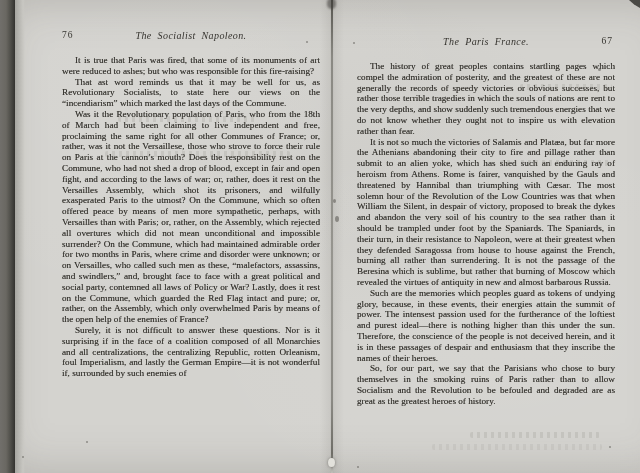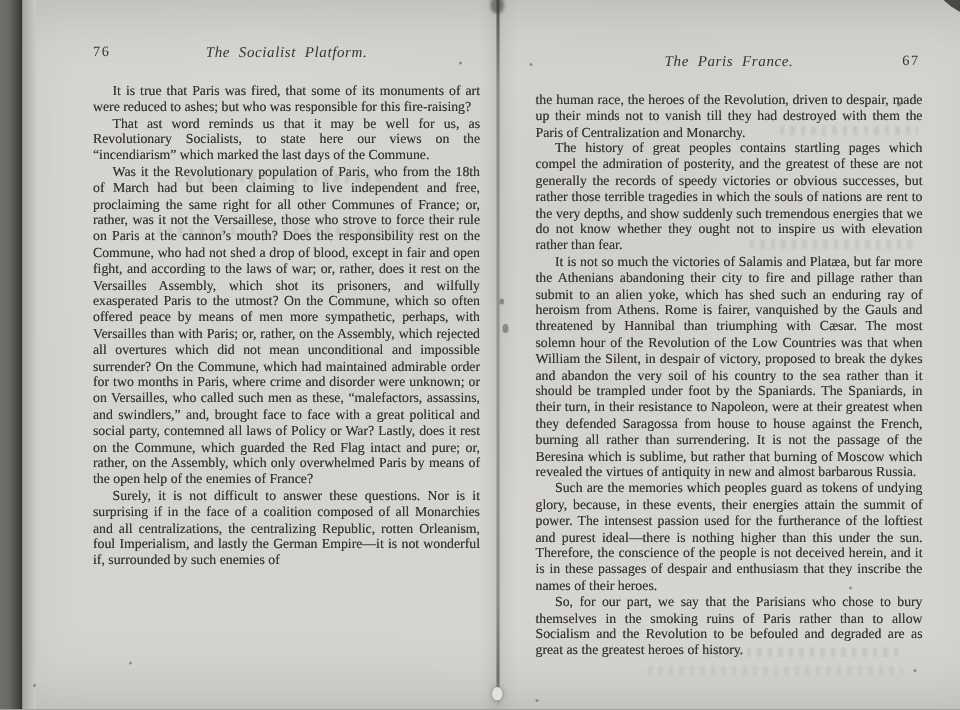--- a/index.html
+++ b/index.html
@@ -59,37 +59,36 @@
   <div class="edge-highlight"></div>
   <div class="gutter-shade"></div>
   <div class="gutter-line"></div>
   <div class="gutter-top-blot"></div>
   <div class="gutter-bottom-spot"></div>
   <div class="corner-mark"></div>
 
   <div class="page page-left">
     <div class="page-header">
       <span class="page-num left">76</span>
-      <div class="running-title">The Socialist Platform.</div>
+      <div class="running-title">The Socialist Napoleon.</div>
     </div>
     <div class="page-body">
         <p class="indent">It is true that Paris was fired, that some of its monuments of art were reduced to ashes; but who was responsible for this fire-raising?</p>
         <p class="indent">That ast word reminds us that it may be well for us, as Revolutionary Socialists, to state here our views on the “incendiarism” which marked the last days of the Commune.</p>
         <p class="indent">Was it the Revolutionary population of Paris, who from the 18th of March had but been claiming to live independent and free, proclaiming the same right for all other Communes of France; or, rather, was it not the Versaillese, those who strove to force their rule on Paris at the cannon’s mouth?  Does the responsibility rest on the Commune, who had not shed a drop of blood, except in fair and open fight, and according to the laws of war; or, rather, does it rest on the Versailles Assembly, which shot its prisoners, and wilfully exasperated Paris to the utmost?  On the Commune, which so often offered peace by means of men more sympathetic, perhaps, with Versailles than with Paris; or, rather, on the Assembly, which rejected all overtures which did not mean unconditional and impossible surrender?  On the Commune, which had maintained admirable order for two months in Paris, where crime and disorder were unknown; or on Versailles, who called such men as these, “malefactors, assassins, and swindlers,” and, brought face to face with a great political and social party, contemned all laws of Policy or War?  Lastly, does it rest on the Commune, which guarded the Red Flag intact and pure; or, rather, on the Assembly, which only overwhelmed Paris by means of the open help of the enemies of France?</p>
         <p class="indent">Surely, it is not difficult to answer these questions.  Nor is it surprising if in the face of a coalition composed of all Monarchies and all centralizations, the centralizing Republic, rotten Orleanism, foul Imperialism, and lastly the German Empire—it is not wonderful if, surrounded by such enemies of</p>
       </div>
   </div>
 
   <div class="page page-right">
     <div class="page-header">
       <div class="running-title">The Paris France.</div>
       <span class="page-num right">67</span>
     </div>
     <div class="page-body">
-        <p class="">the human race, the heroes of the Revolution, driven to despair, made up their minds not to vanish till they had destroyed with them the Paris of Centralization and Monarchy.</p>
         <p class="indent">The history of great peoples contains startling pages which compel the admiration of posterity, and the greatest of these are not generally the records of speedy victories or obvious successes, but rather those terrible tragedies in which the souls of nations are rent to the very depths, and show suddenly such tremendous energies that we do not know whether they ought not to inspire us with elevation rather than fear.</p>
         <p class="indent">It is not so much the victories of Salamis and Platæa, but far more the Athenians abandoning their city to fire and pillage rather than submit to an alien yoke, which has shed such an enduring ray of heroism from Athens.  Rome is fairer, vanquished by the Gauls and threatened by Hannibal than triumphing with Cæsar.  The most solemn hour of the Revolution of the Low Countries was that when William the Silent, in despair of victory, proposed to break the dykes and abandon the very soil of his country to the sea rather than it should be trampled under foot by the Spaniards.  The Spaniards, in their turn, in their resistance to Napoleon, were at their greatest when they defended Saragossa from house to house against the French, burning all rather than surrendering.  It is not the passage of the Beresina which is sublime, but rather that burning of Moscow which revealed the virtues of antiquity in new and almost barbarous Russia.</p>
         <p class="indent">Such are the memories which peoples guard as tokens of undying glory, because, in these events, their energies attain the summit of power.  The intensest passion used for the furtherance of the loftiest and purest ideal—there is nothing higher than this under the sun.  Therefore, the conscience of the people is not deceived herein, and it is in these passages of despair and enthusiasm that they inscribe the names of their heroes.</p>
         <p class="indent">So, for our part, we say that the Parisians who chose to bury themselves in the smoking ruins of Paris rather than to allow Socialism and the Revolution to be befouled and degraded are as great as the greatest heroes of history.</p>
       </div>
   </div>
 
   <div class="ghost" style="left:118px;top:116px;width:140px;"></div>
   <div class="ghost" style="left:105px;top:151px;width:185px;"></div>
   <div class="ghost" style="left:520px;top:84px;width:92px;"></div>

